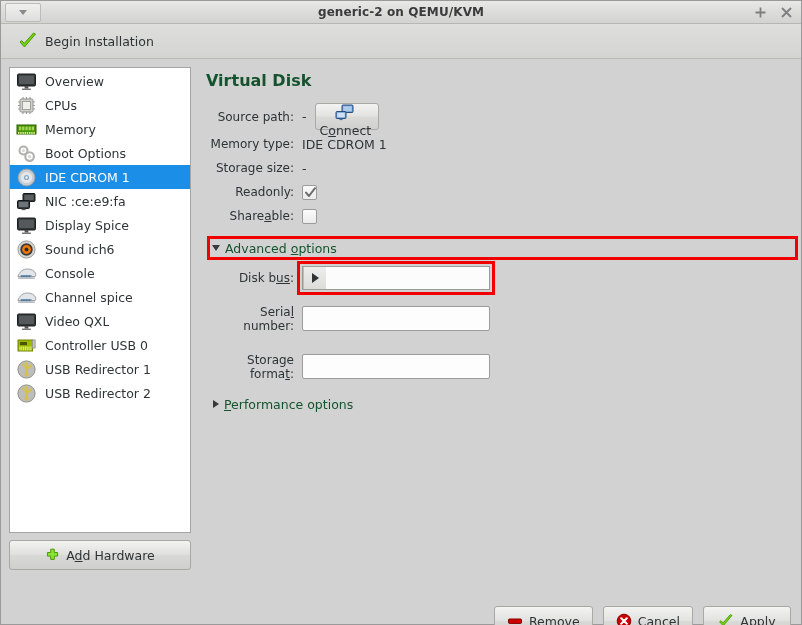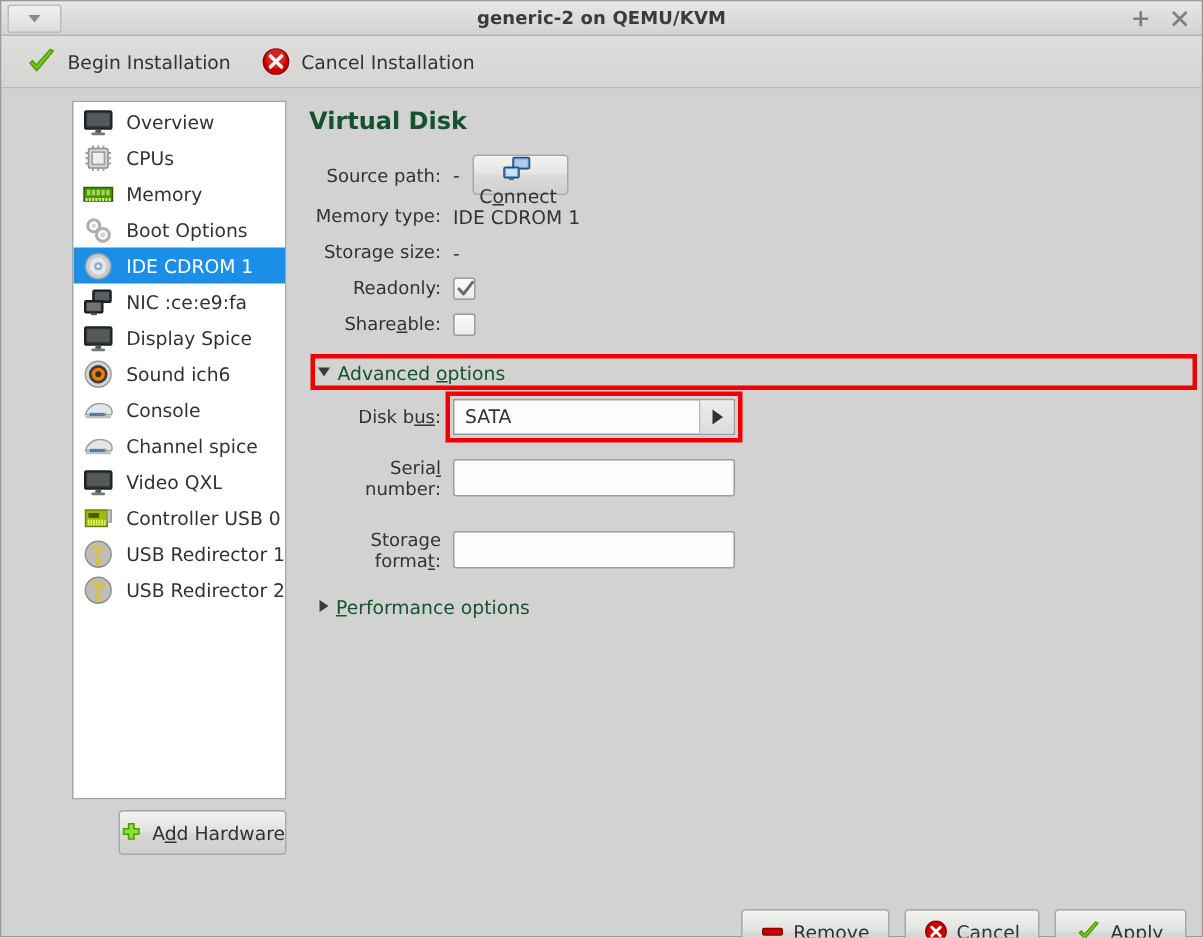--- a/index.html
+++ b/index.html
@@ -111,21 +111,20 @@
     background: #d2d2d2;
   }
 
   
   .sidebar {
     width: 182px;
     flex: 0 0 182px;
     display: flex;
     flex-direction: column;
     gap: 7px;
-    align-items: flex-end;
   }
   .hw-list {
     flex: 1 1 auto;
     background: #ffffff;
     border: 1px solid #a5a5a5;
     overflow: hidden;
     padding-top: 1px;
   }
   .hw-item {
     display: flex;
@@ -344,30 +343,20 @@
   </div>
 
   <div class="toolbar">
     <div class="tool-item">
       <span>
         <svg class="tool-icon" viewBox="0 0 20 20">
           <path d="M2 11 L6.5 16 L17.5 3 L15.5 2 L6.3 12.3 L3.6 9.6 Z" fill="#73d216" stroke="#4e9a06" stroke-width="1"></path>
         </svg>
       </span>
       <span>Begin Installation</span>
-    </div>
-    <div class="tool-item">
-      <span>
-        <svg class="tool-icon" viewBox="0 0 20 20">
-          <circle cx="10" cy="10" r="8.4" fill="#cc0000" stroke="#8a0000" stroke-width="1"></circle>
-          <circle cx="10" cy="8" r="6.5" fill="#e23c3c" opacity=".55"></circle>
-          <path d="M6.3 6.3 L13.7 13.7 M13.7 6.3 L6.3 13.7" stroke="#ffffff" stroke-width="2.3" stroke-linecap="round"></path>
-        </svg>
-      </span>
-      <span>Cancel Installation</span>
     </div>
   </div>
 
   <div class="body-area">
 
     <div class="sidebar">
       <div class="hw-list" id="hw-list">
           <div class="hw-item">
             <span>
               <svg class="hw-ico" viewBox="0 0 21 21">
@@ -618,21 +607,20 @@
           <span class="tri-down"></span>
           <span>Advanced <span class="u">o</span>ptions</span>
         </span>
         <span class="redbox adv-redbox"></span>
       </div>
 
       <div class="form-row" style="margin-top:6px;">
         <div class="f-label">Disk b<span class="u">us</span>:</div>
         <div class="combo-wrap">
           <div class="combo">
-            <span class="combo-text">SATA</span>
             <span class="combo-arrow">
                 <span class="tri"></span>
               </span>
           </div>
           <span class="redbox combo-redbox"></span>
         </div>
       </div>
 
       <div class="form-row" style="margin-top:11px;">
         <div class="f-label">Seria<span class="u">l</span> number:</div>

